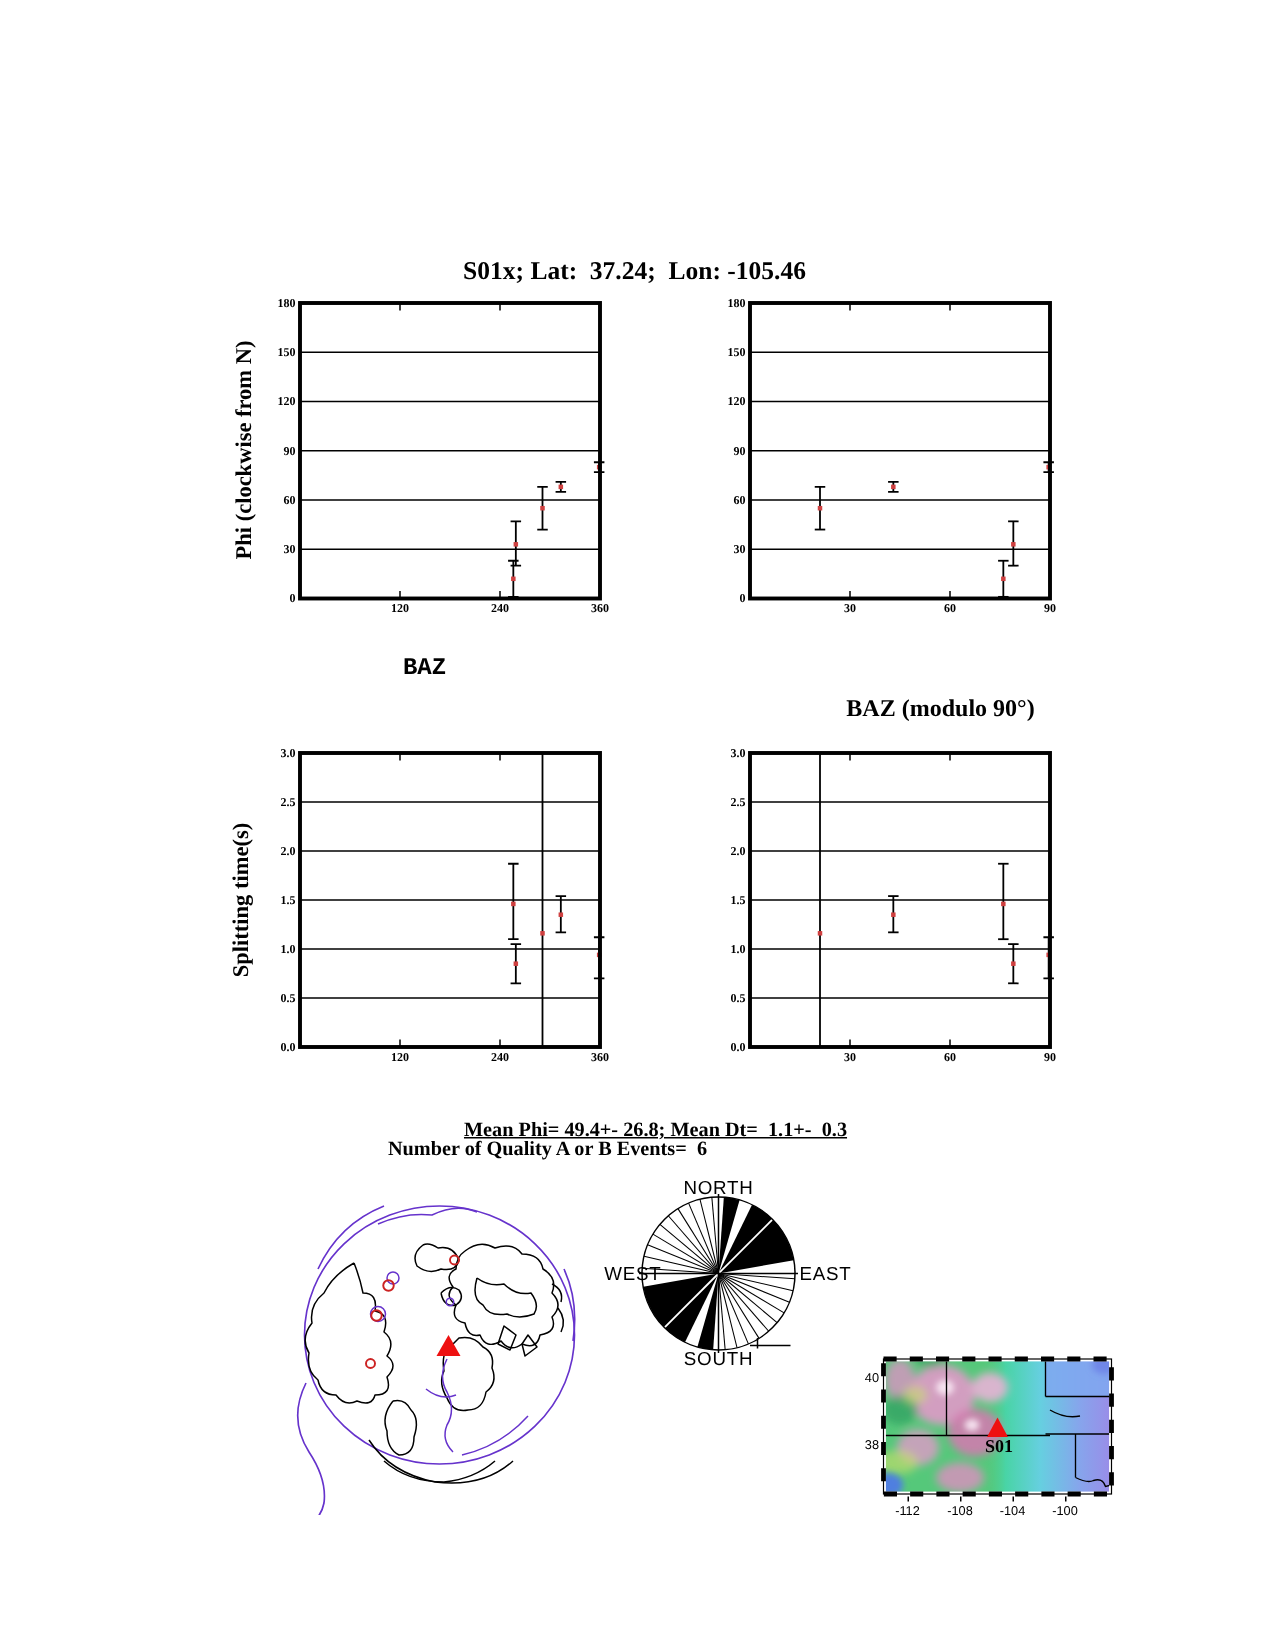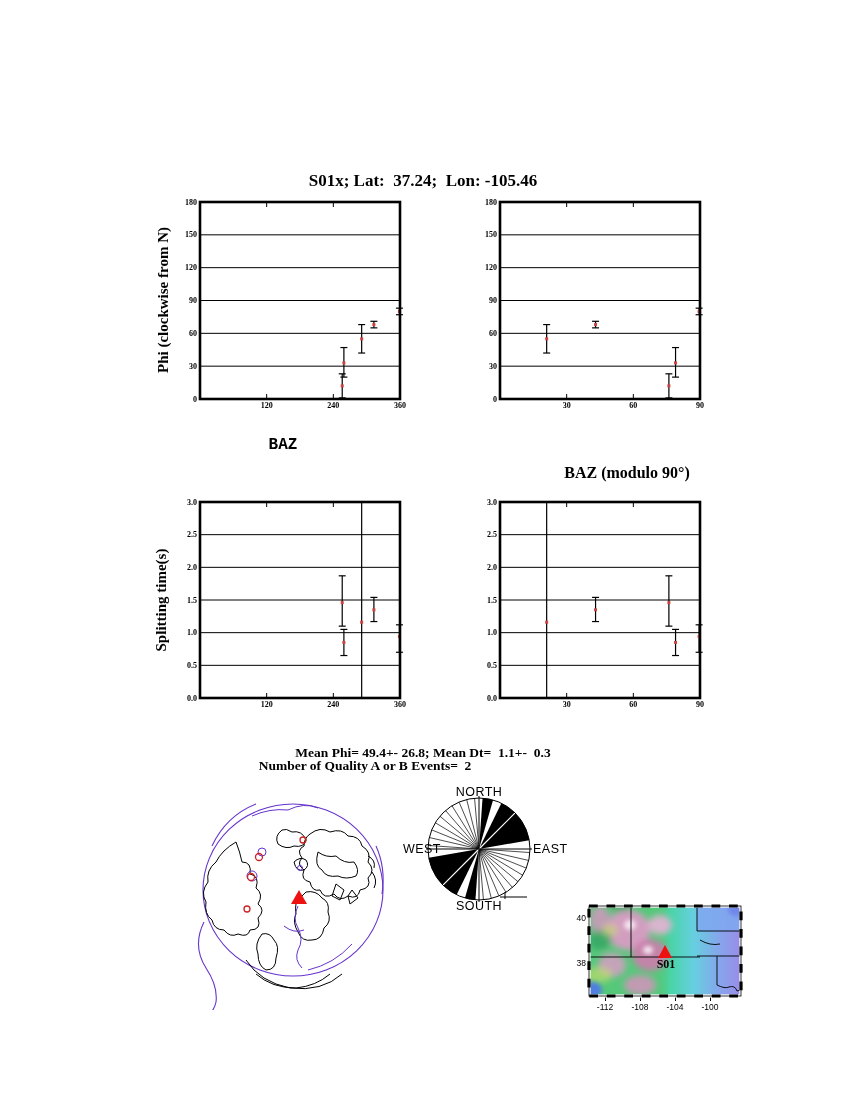--- a/index.html
+++ b/index.html
@@ -199,22 +199,22 @@
       <line x1="695.6111111111111" y1="652.2666666666667" x2="702.6111111111111" y2="652.2666666666667" stroke="#000000" stroke-width="1.2"></line>
       <line x1="695.6111111111111" y1="624.8266666666667" x2="702.6111111111111" y2="624.8266666666667" stroke="#000000" stroke-width="1.2"></line>
       <rect x="545.1666666666666" y="620.7133333333334" width="3" height="3" fill="#cf4040"></rect>
       <rect x="594.0555555555555" y="608.3" width="3" height="3" fill="#cf4040"></rect>
       <rect x="667.3888888888889" y="601.1133333333333" width="3" height="3" fill="#cf4040"></rect>
       <rect x="674.0555555555555" y="640.9666666666667" width="3" height="3" fill="#cf4040"></rect>
       <rect x="697.6111111111111" y="635.0866666666667" width="3" height="3" fill="#cf4040"></rect>
       <rect x="500" y="502" width="200" height="196" fill="none" stroke="#000" stroke-width="2.6"></rect>
     </svg>
 
-  <div class="abs bold ctr pre" style="left:203px;top:745px;width:440px;font-size:13.5px;">Mean Phi= 49.4+- 26.8; Mean Dt=  1.1+-  0.3</div>
-  <div class="abs bold ctr pre" style="left:145px;top:758px;width:440px;font-size:13.5px;">Number of Quality A or B Events=  2</div>
+  <div class="abs bold ctr pre" style="left:217px;top:745px;width:440px;font-size:13.5px;text-decoration:underline;">Mean Phi= 49.4+- 26.8; Mean Dt=  1.1+-  0.3</div>
+  <div class="abs bold ctr pre" style="left:145px;top:758px;width:440px;font-size:13.5px;">Number of Quality A or B Events=  6</div>
 
   <svg class="abs" id="globe" style="left:185px;top:790px" width="225" height="220" viewBox="185 790 225 220">
     <g stroke="#6633cc" fill="none" stroke-width="1.1">
       <ellipse cx="293" cy="890" rx="90" ry="86"></ellipse>
       <path d="M212,846 q14,-30 44,-42"></path>
       <path d="M376,846 q10,22 6,48"></path>
       <path d="M204,922 q-12,24 2,46 q12,18 10,34 q-2,10 -10,14"></path>
     </g>
     <g stroke="#000" fill="none" stroke-width="1" stroke-linejoin="round">
       <path d="M236,842 q-14,8 -20,20 q-10,8 -8,20 q-8,10 -2,20 q-2,12 6,18 q2,10 12,10 q6,8 14,4 q10,4 12,-4 q12,0 8,-12 q8,-8 0,-14 q6,-10 -2,-16 q4,-12 -6,-14 q2,-12 -8,-12 q-2,-10 -6,-20"></path>

